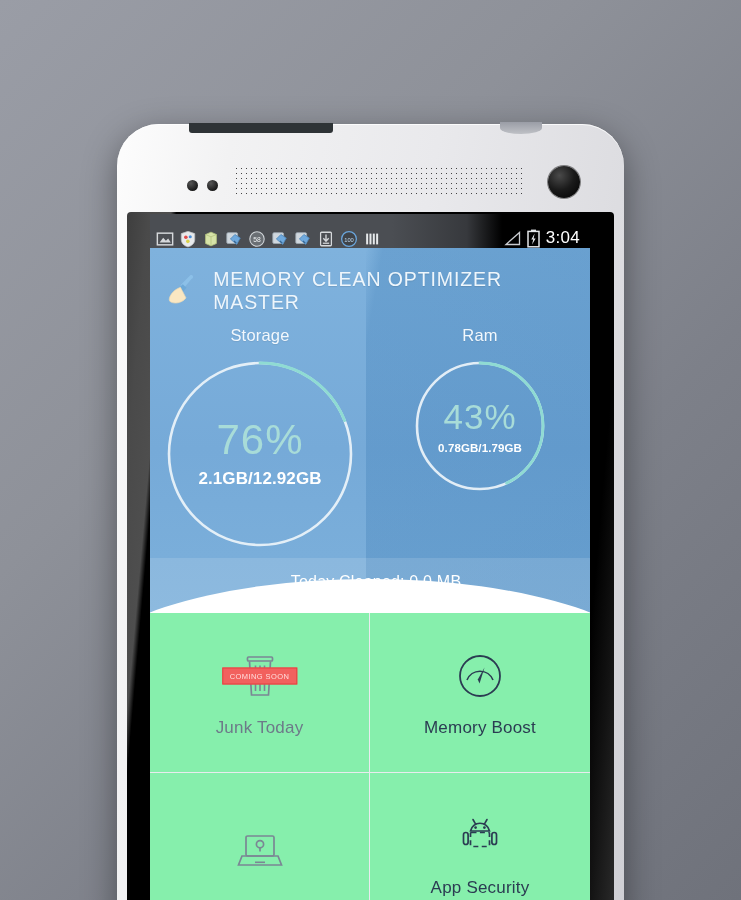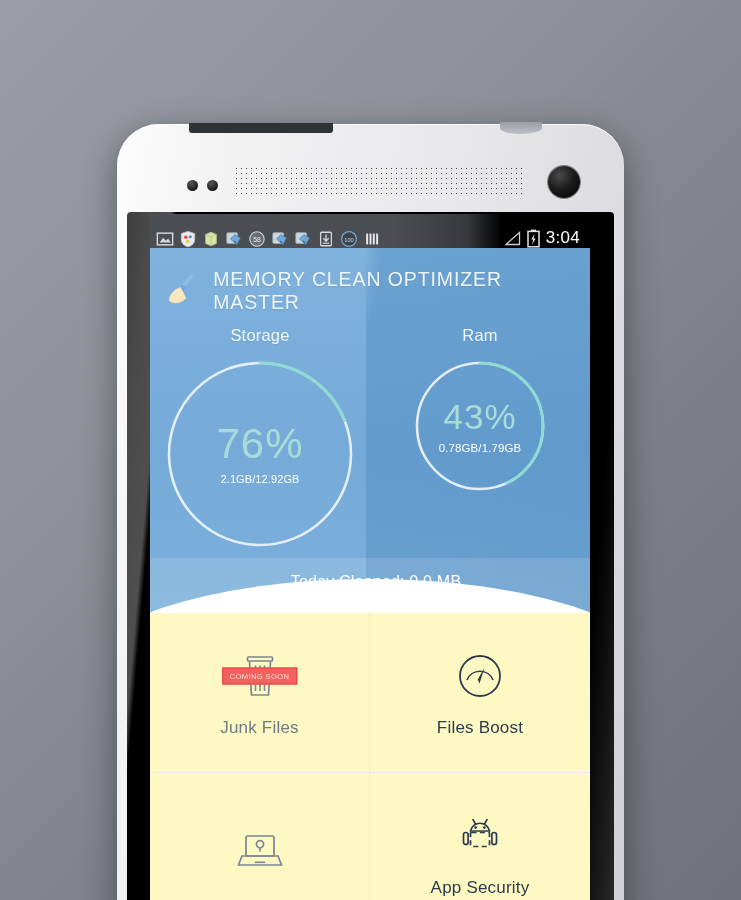--- a/index.html
+++ b/index.html
@@ -111,38 +111,38 @@
     text-shadow:0 1px 1px rgba(0,0,0,.08);
     text-align:center;
   }
   .gauge-wrap { position:relative; }
   .gauge-wrap svg { display:block; }
   .gauge-center {
     position:absolute; inset:0; display:flex; flex-direction:column;
     align-items:center; justify-content:center;
   }
   .gauge-pct { color:#a8dcd8; font-weight:400; letter-spacing:1px; line-height:1; }
-  .gauge-sub { color:#ffffff; font-weight:normal; letter-spacing:.1px; margin-top:8px; }
+  .gauge-sub { color:#ffffff; font-weight:bold; letter-spacing:.1px; margin-top:8px; }
   #storage-pct { font-size:42px; }
-  #storage-sub { font-size:11px;text-align:right; }
+  #storage-sub { font-size:17px;text-align:right; }
   #ram-pct { font-size:35px; }
   #ram-sub { font-size:11.5px; }
 
   #cleaned-row {
     position:absolute; left:12px; right:0; bottom:22px; z-index:4;
     text-align:center;
   }
   #cleaned-text { color:#ffffff; font-size:16px; letter-spacing:.2px; }
 
   
   #tiles { width:100%; height:auto; background:#fff; display:grid;
            grid-template-columns:1fr 1fr; grid-template-rows:160px 160px; }
   .tile {
     display:flex; flex-direction:column; align-items:center; justify-content:center;
-    position:relative; background:#fef9c3;
+    position:relative; background:#86efac;
   }
   .tile-col-left  { border-right:1px solid #e9ecef; }
   .tile-row-top   { border-bottom:1px solid #e9ecef; }
   .tile-icon { position:relative; height:56px; display:flex; align-items:center; justify-content:center; }
   .tile-label { margin-top:14px; font-size:17px; letter-spacing:.2px; color:#2b3c52; }
   .tile-label.muted { color:#6d7a89; }
   #coming-soon-badge {
     position:absolute; left:50%; top:50%; transform:translate(-50%,-50%);
     background:#f2615e; border:1px solid #e5413e;
     color:#ffdedd; font-size:7.5px; letter-spacing:.4px;
@@ -300,32 +300,32 @@
         <div class="tile-icon">
           <svg width="46" height="50" viewBox="0 0 46 50">
             <rect x="10.5" y="6" width="25" height="4" rx="1" fill="none" stroke="#7b8794" stroke-width="1.7"></rect>
             <path d="M12.5 10.5 L14.5 44 H31.5 L33.5 10.5" fill="none" stroke="#7b8794" stroke-width="1.7"></path>
             <path d="M18.5 14.5 V40" stroke="#7b8794" stroke-width="1.6" fill="none"></path>
             <path d="M23 14.5 V40" stroke="#7b8794" stroke-width="1.6" fill="none"></path>
             <path d="M27.5 14.5 V40" stroke="#7b8794" stroke-width="1.6" fill="none"></path>
           </svg>
           <span id="coming-soon-badge">COMING SOON</span>
         </div>
-        <span class="tile-label muted">Junk Files</span>
+        <span class="tile-label muted">Junk Today</span>
       </div>
 
       <div class="tile tile-row-top">
         <div class="tile-icon">
           <svg width="48" height="48" viewBox="0 0 48 48">
             <circle cx="24" cy="24" r="20" fill="none" stroke="#2b3c52" stroke-width="1.8"></circle>
             <path d="M11 28 A14 14 0 0 1 37 28" fill="none" stroke="#2b3c52" stroke-width="1.6"></path>
             <path d="M28.5 15.5 L23.5 31.5 L21.8 27.5 Z" fill="#2b3c52"></path>
           </svg>
         </div>
-        <span class="tile-label">Files Boost</span>
+        <span class="tile-label">Memory Boost</span>
       </div>
 
       <div class="tile tile-col-left">
         <div class="tile-icon">
           <svg width="50" height="46" viewBox="0 0 50 46">
             <rect x="11" y="6" width="28" height="20" rx="1.6" fill="none" stroke="#7b8794" stroke-width="1.7"></rect>
             <path d="M7 26 H43 L46.5 35 H3.5 Z" fill="none" stroke="#7b8794" stroke-width="1.7"></path>
             <rect x="20" y="31.5" width="10" height="1.6" fill="#7b8794"></rect>
             <circle cx="25" cy="14.2" r="3.6" fill="none" stroke="#7b8794" stroke-width="1.7"></circle>
             <path d="M25 17.4 V21.6" stroke="#7b8794" stroke-width="1.7" fill="none"></path>

